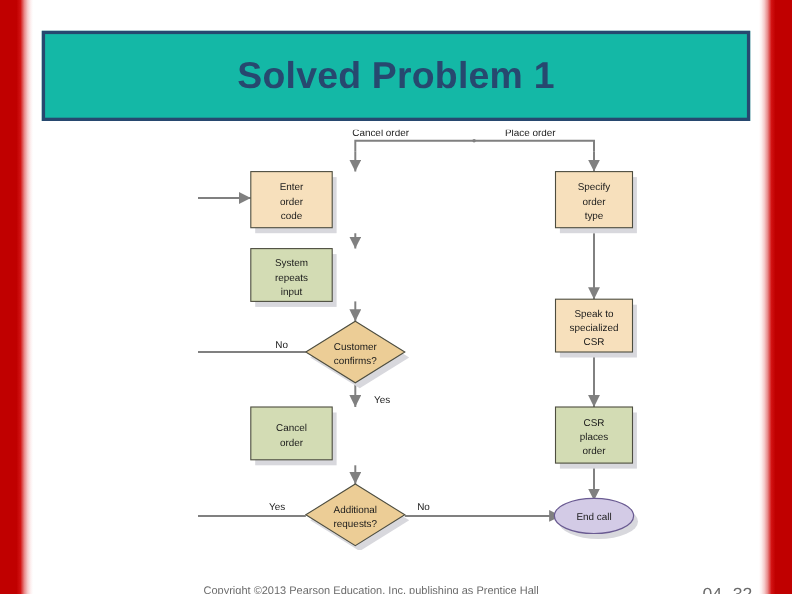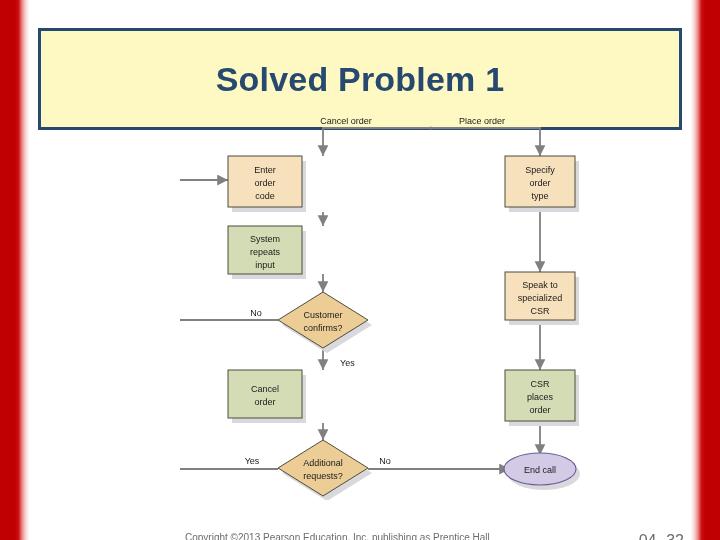--- a/index.html
+++ b/index.html
@@ -37,24 +37,24 @@
       #c00000 0%, #c00000 50%, #d21212 62%,
       #e98a8a 74%, #f6cccc 84%, #fdf0f0 93%, #ffffff 100%);
   }
 
   
   #title-box {
     position: absolute;
     left: 38px;
     top: 28px;
     width: 644px;
-    height: 102px;
+    height: 82px;
     box-sizing: border-box;
     border: 3px solid #27486f;
-    background: #fef9c3;
+    background: #14b8a6;
     display: flex;
     align-items: center;
     justify-content: center;
   }
   #title-text {
     color: #27486f;
     font-size: 34px;
     font-weight: bold;
     letter-spacing: 0.2px;
     white-space: nowrap;

